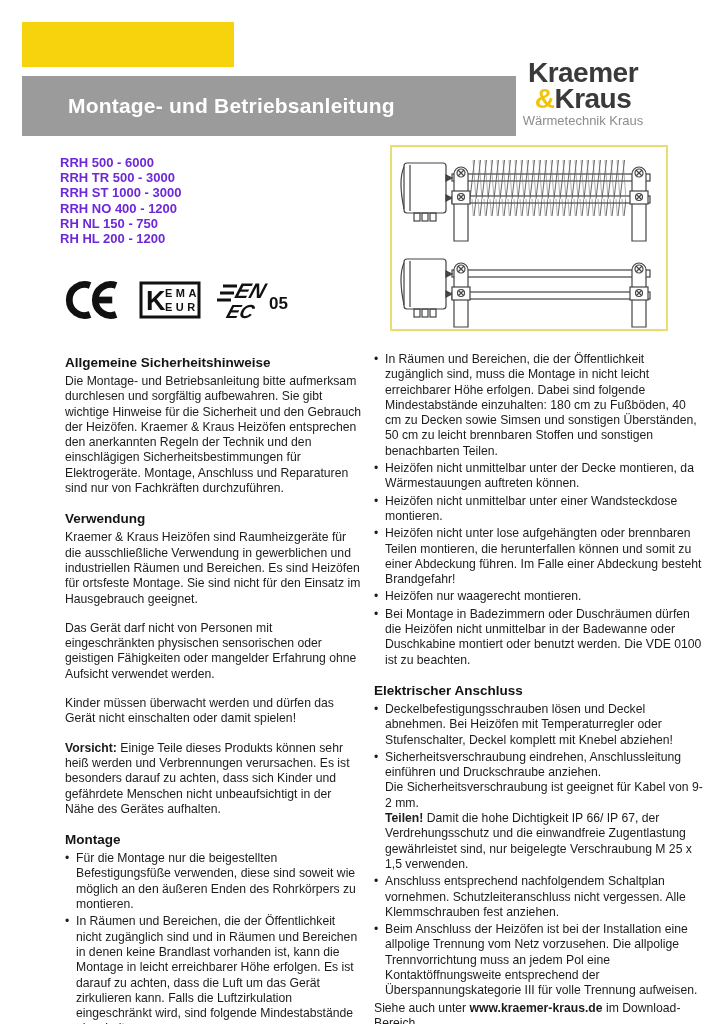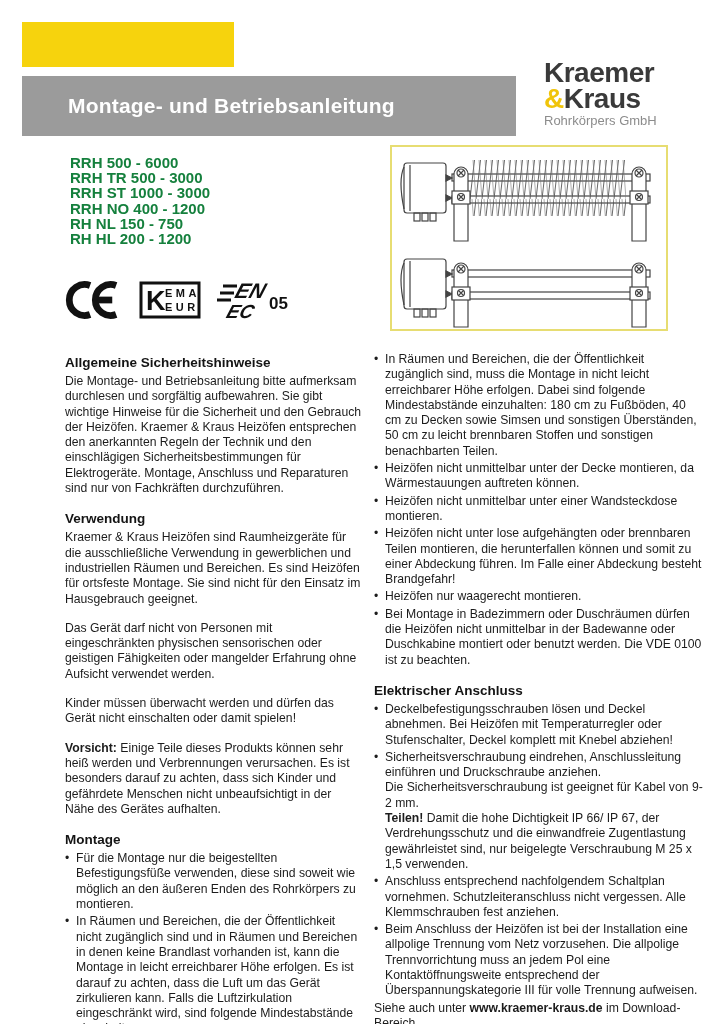--- a/index.html
+++ b/index.html
@@ -7,26 +7,26 @@
     position:relative;width:724px;height:1024px;background:#ffffff;
     margin:0 auto;overflow:hidden;
     font-family:"Liberation Sans","DejaVu Sans",sans-serif;
     color:#1c1c1c;
   }
   
   .accent-block{position:absolute;left:22px;top:22px;width:212px;height:45px;background:#f6d30d;}
   .title-banner{position:absolute;left:22px;top:76px;width:494px;height:60px;background:#9b9b9b;
     display:flex;align-items:center;}
   .title-banner .page-title{margin-left:46px;font-size:21px;font-weight:bold;color:#ffffff;letter-spacing:.2px;}
-  .logo{position:absolute;left:544px;top:60px;width:142px;text-align:left;line-height:26px;}
+  .logo{position:absolute;left:512px;top:60px;width:142px;text-align:center;line-height:26px;}
   .logo .l1,.logo .l2{font-size:28px;font-weight:bold;color:#3a3a3a;letter-spacing:-0.5px;}
   .logo .amp{color:#f0c40a;}
   .logo .sub{font-size:13px;color:#8c8c8c;font-weight:normal;margin-top:1px;line-height:16px;}
   
-  .models{position:absolute;left:70px;top:155px;font-size:15px;font-weight:bold;line-height:15.2px;color:#15803d;}
+  .models{position:absolute;left:60px;top:155px;font-size:13px;font-weight:bold;line-height:15.2px;color:#6d28d9;}
   
   .marks{position:absolute;left:65px;top:276px;display:flex;align-items:center;}
   .marks svg{display:block;}
   .kema{margin-left:20px;}
   .enec{margin-left:16px;}
   
   .drawing-box{position:absolute;left:390px;top:145px;width:274px;height:182px;border:2px solid #e7dd72;background:#fff;}
   
   .col{position:absolute;font-size:12.2px;line-height:15.3px;}
   .col-left{left:65px;top:354px;width:298px;}
@@ -46,21 +46,21 @@
 
 <div class="page">
 
   <div class="accent-block"></div>
   <div class="title-banner">
     <div class="page-title">Montage- und Betriebsanleitung</div>
   </div>
   <div class="logo">
     <div class="l1">Kraemer</div>
     <div class="l2"><span class="amp">&amp;</span><span>Kraus</span></div>
-    <div class="sub">Rohrkörpers GmbH</div>
+    <div class="sub">Wärmetechnik Kraus</div>
   </div>
 
   <div class="models">
     <div>RRH 500 - 6000</div>
     <div>RRH TR 500 - 3000</div>
     <div>RRH ST 1000 - 3000</div>
     <div>RRH NO 400 - 1200</div>
     <div>RH NL 150 - 750</div>
     <div>RH HL 200 - 1200</div>
   </div>

